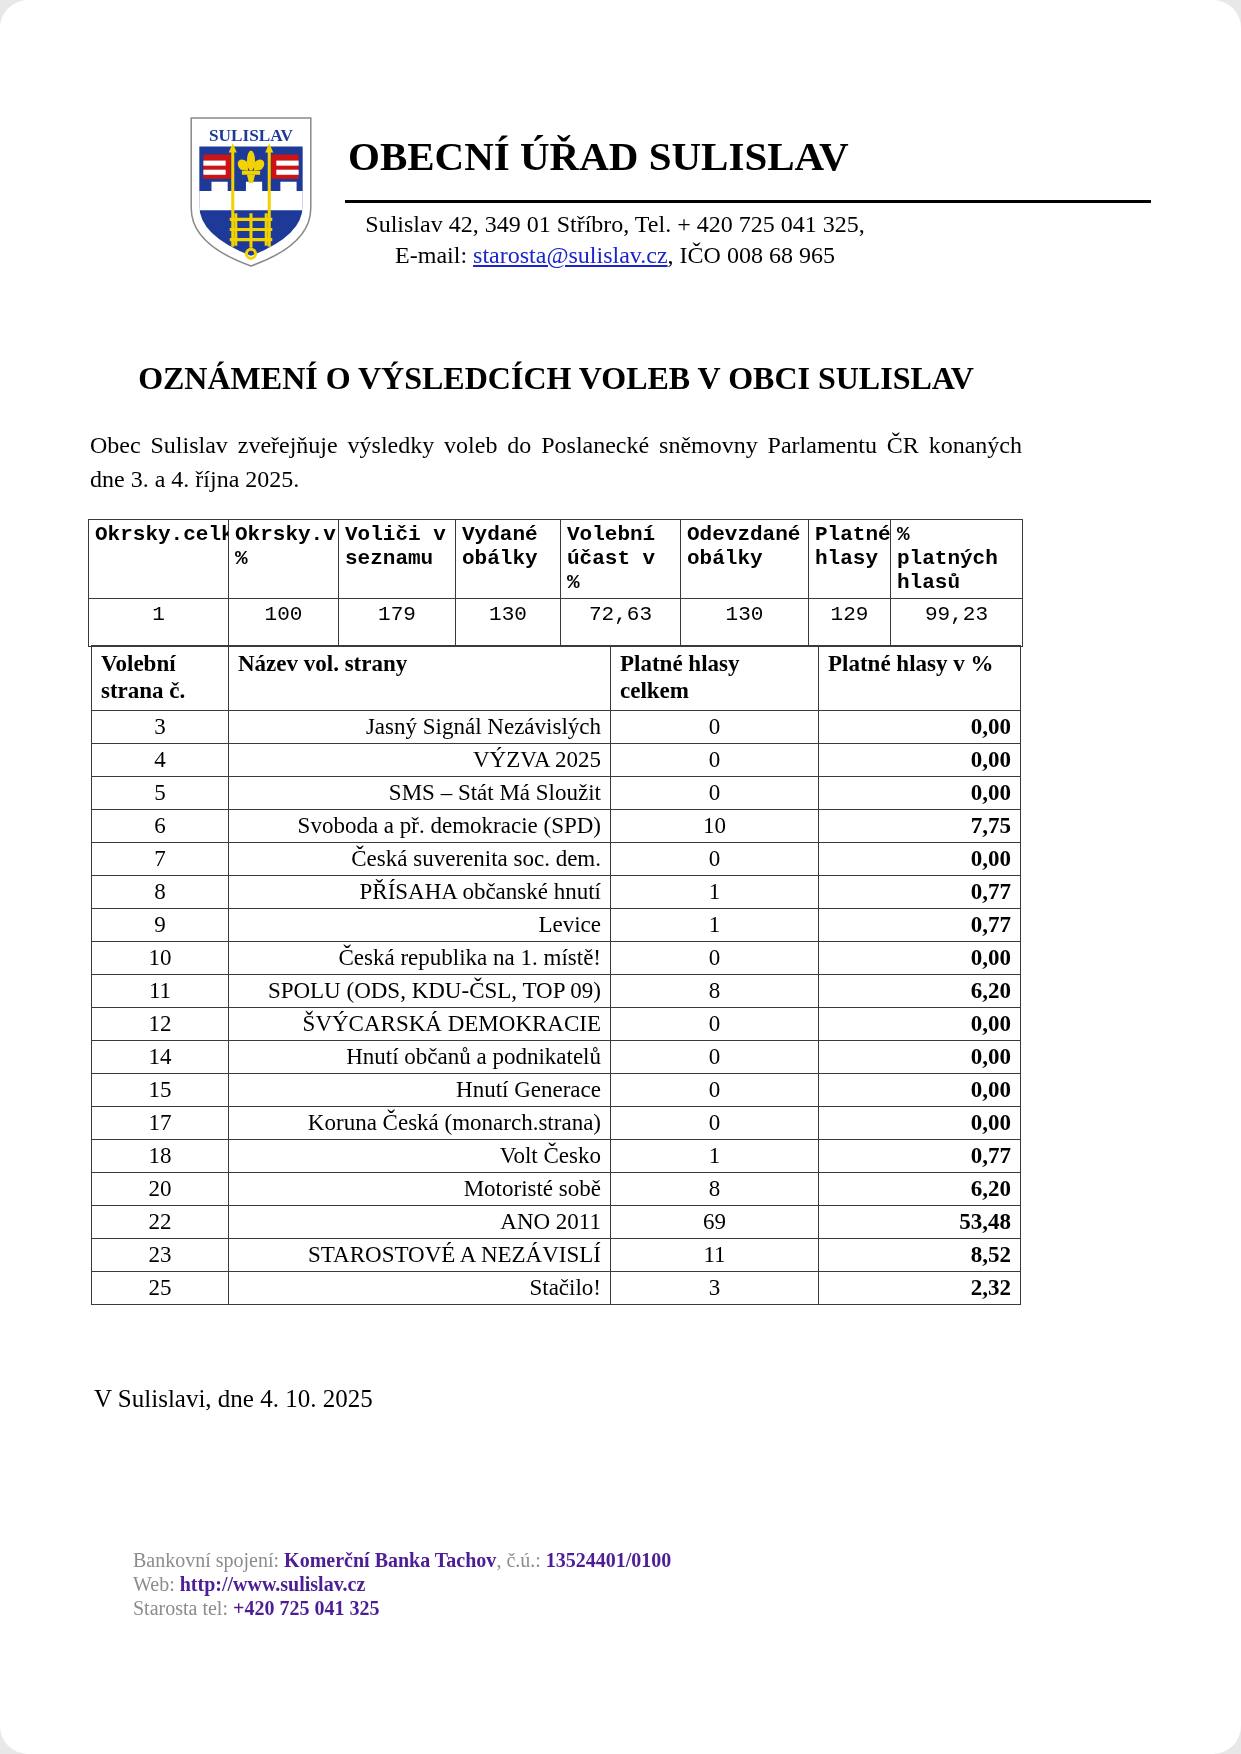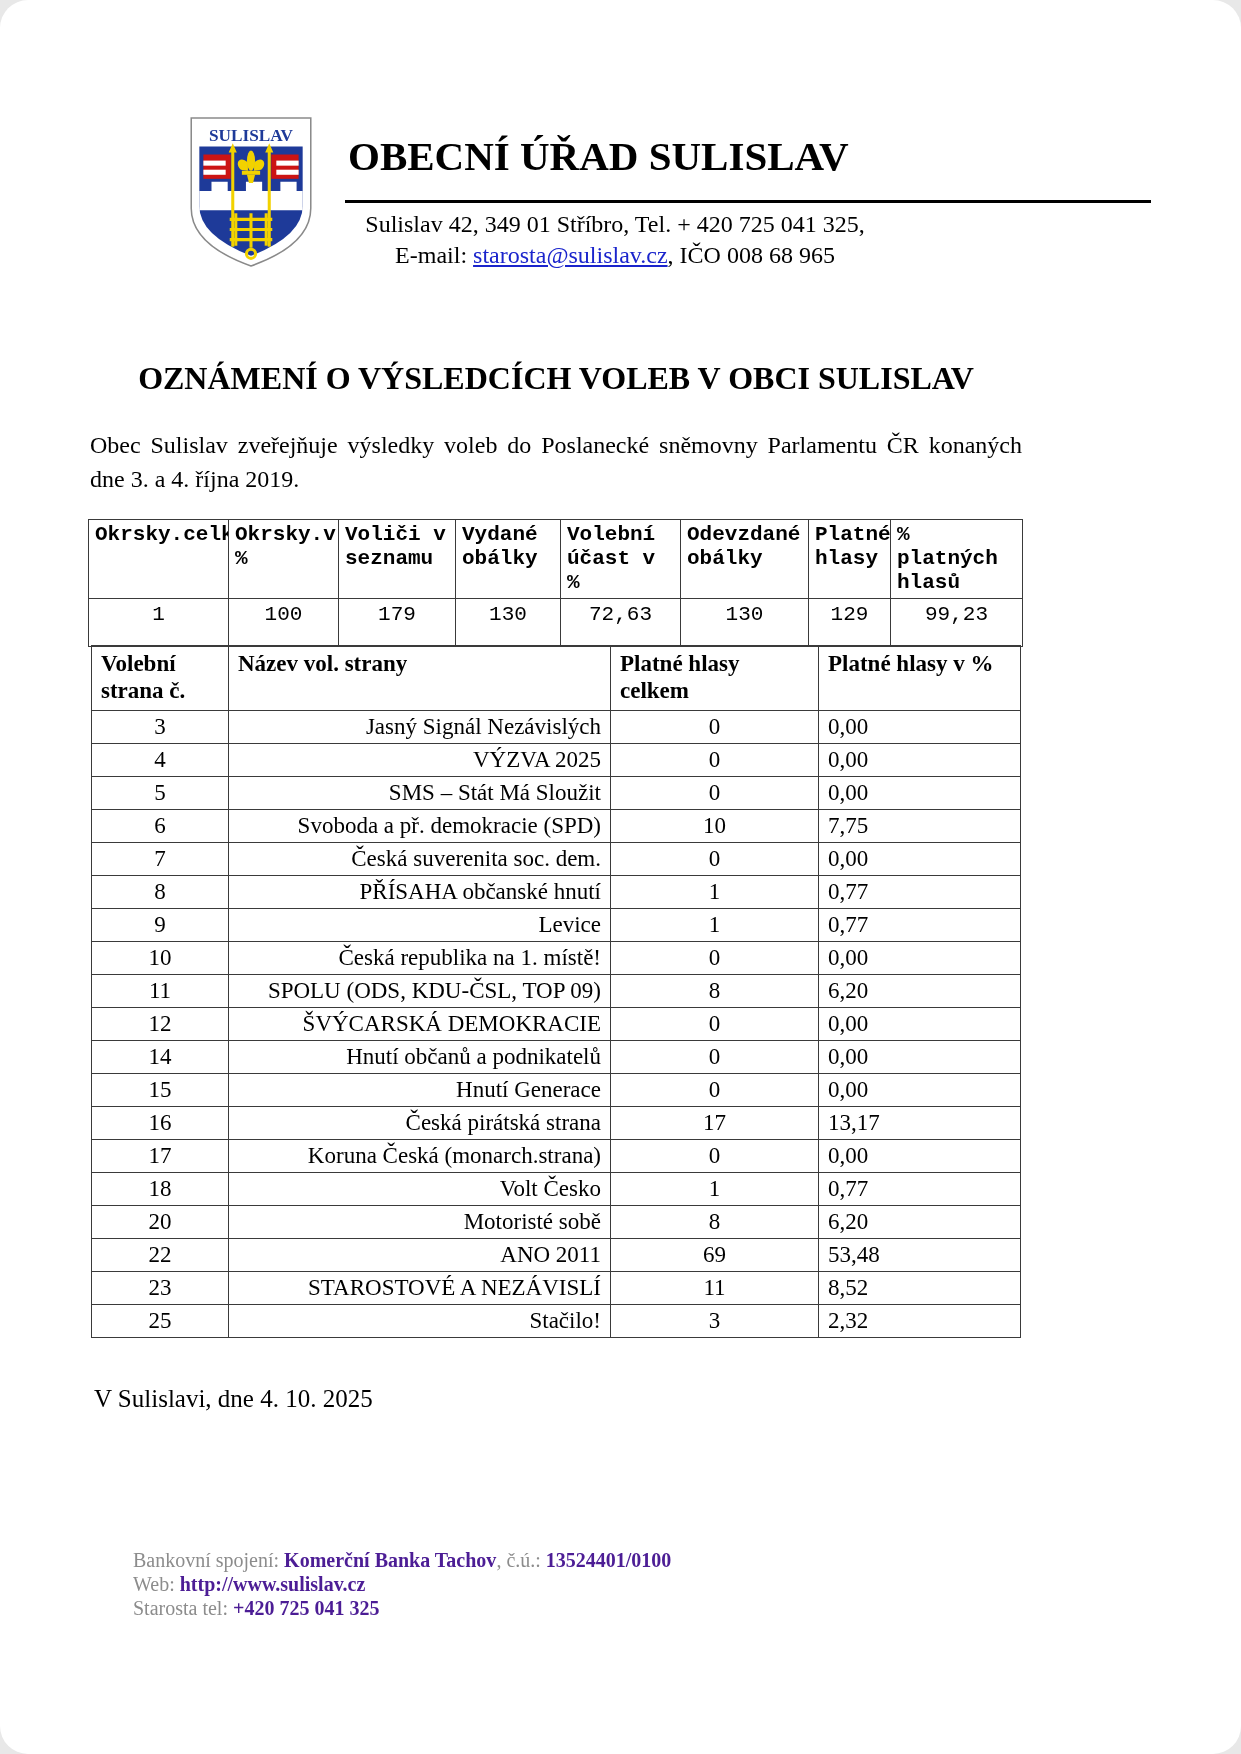--- a/index.html
+++ b/index.html
@@ -48,21 +48,21 @@
   }
   .results-table{position:absolute;left:91px;top:645px;width:929px;font-size:23px;}
   .results-table th{
     font-weight:bold;text-align:left;vertical-align:top;
     padding:4px 9px;line-height:27px;height:56px;
   }
   .results-table td{padding:1px 9px;height:30px;vertical-align:middle;}
   .results-table td.rc0{text-align:center;}
   .results-table td.rc1{text-align:right;}
   .results-table td.rc2{text-align:center;}
-  .results-table td.rc3{text-align:left;font-weight:normal;}
+  .results-table td.rc3{text-align:right;font-weight:bold;}
   
   .footer{
     position:absolute;left:133px;top:1548px;
     font-size:20px;line-height:24px;color:#8c8c8c;
   }
   .footer b{font-weight:bold;color:#4c1d95;}
 </style>
 </head>
 <body>
 
@@ -108,21 +108,21 @@
 
   <div class="office-name">OBECNÍ ÚŘAD SULISLAV</div>
   <div class="head-rule"></div>
 
   <div class="address-block">
     <div>Sulislav 42, 349 01 Stříbro, Tel. + 420 725 041 325,</div>
     <div><span>E-mail: </span><a class="email-link">starosta@sulislav.cz</a><span>, IČO 008 68 965</span></div>
   </div>
 
   <div class="doc-title">OZNÁMENÍ O VÝSLEDCÍCH VOLEB V OBCI SULISLAV</div>
-  <div class="intro">Obec Sulislav zveřejňuje výsledky voleb do Poslanecké sněmovny Parlamentu ČR konaných dne 3. a 4. října 2019.</div>
+  <div class="intro">Obec Sulislav zveřejňuje výsledky voleb do Poslanecké sněmovny Parlamentu ČR konaných dne 3. a 4. října 2025.</div>
 
   <table class="summary-table">
     <colgroup>
       <col style="width:140px">
         <col style="width:110px">
         <col style="width:117px">
         <col style="width:105px">
       <col style="width:120px">
         <col style="width:128px">
         <col style="width:82px">
@@ -236,26 +236,20 @@
           <td class="rc2">0</td>
           <td class="rc3">0,00</td>
         </tr>
         <tr>
           <td class="rc0">15</td>
           <td class="rc1">Hnutí Generace</td>
           <td class="rc2">0</td>
           <td class="rc3">0,00</td>
         </tr>
         <tr>
-          <td class="rc0">16</td>
-          <td class="rc1">Česká pirátská strana</td>
-          <td class="rc2">17</td>
-          <td class="rc3">13,17</td>
-        </tr>
-        <tr>
           <td class="rc0">17</td>
           <td class="rc1">Koruna Česká (monarch.strana)</td>
           <td class="rc2">0</td>
           <td class="rc3">0,00</td>
         </tr>
         <tr>
           <td class="rc0">18</td>
           <td class="rc1">Volt Česko</td>
           <td class="rc2">1</td>
           <td class="rc3">0,77</td>

